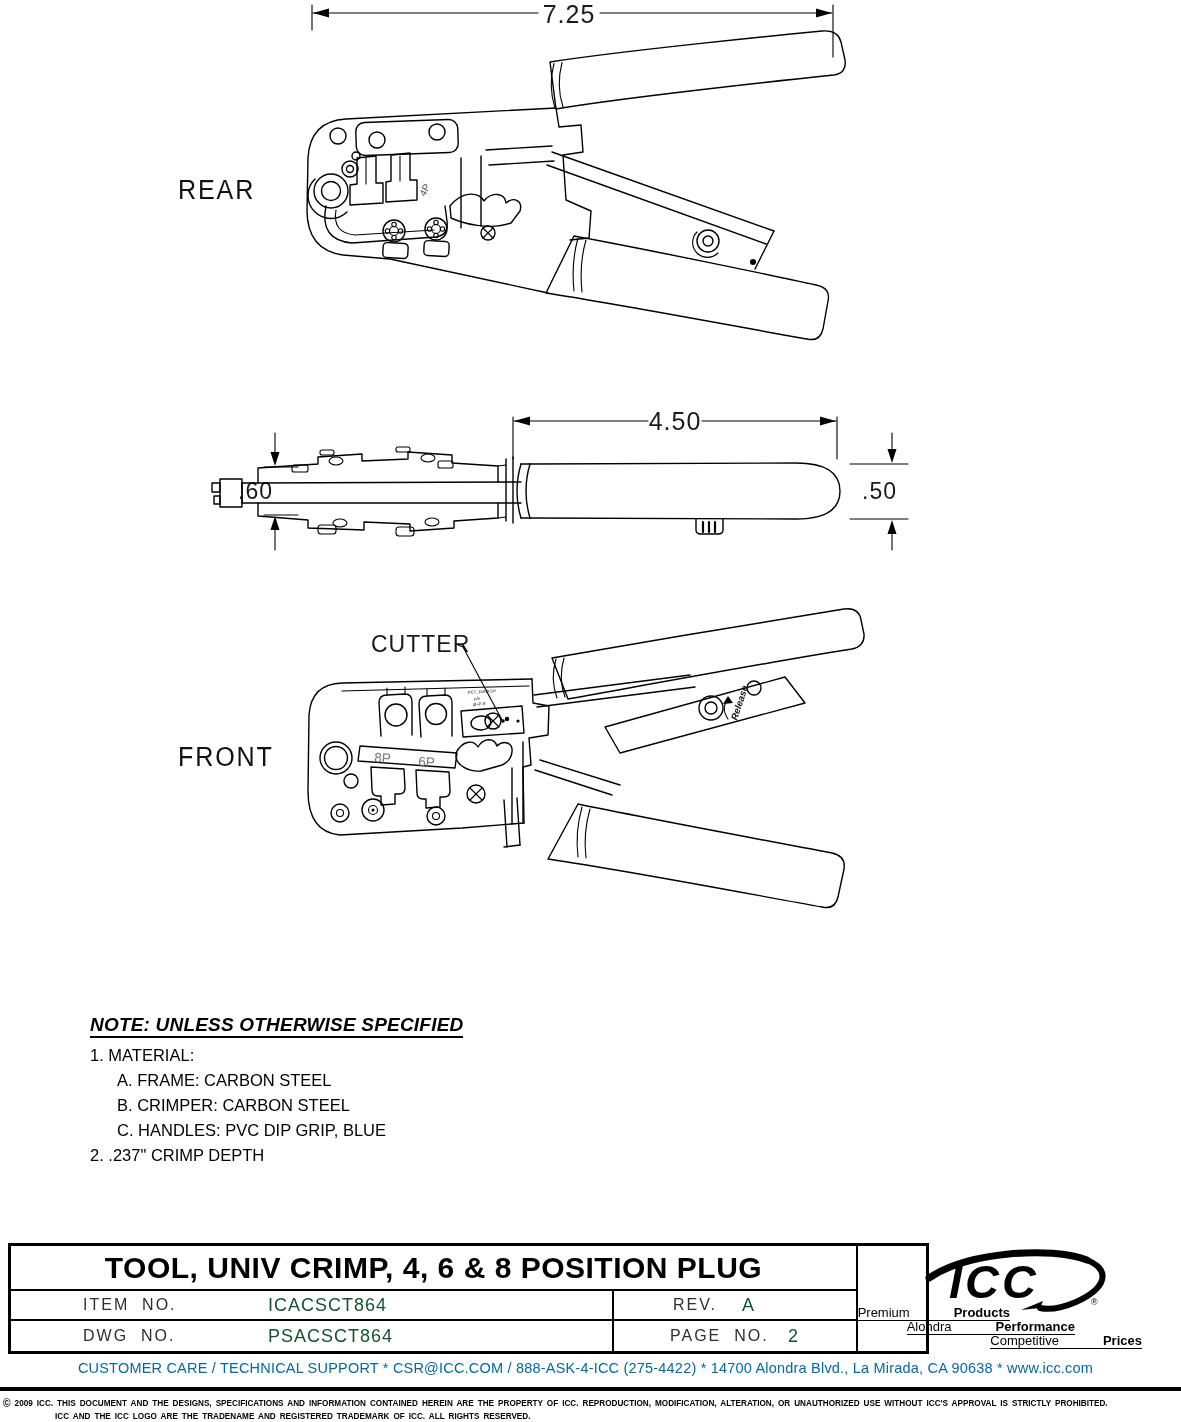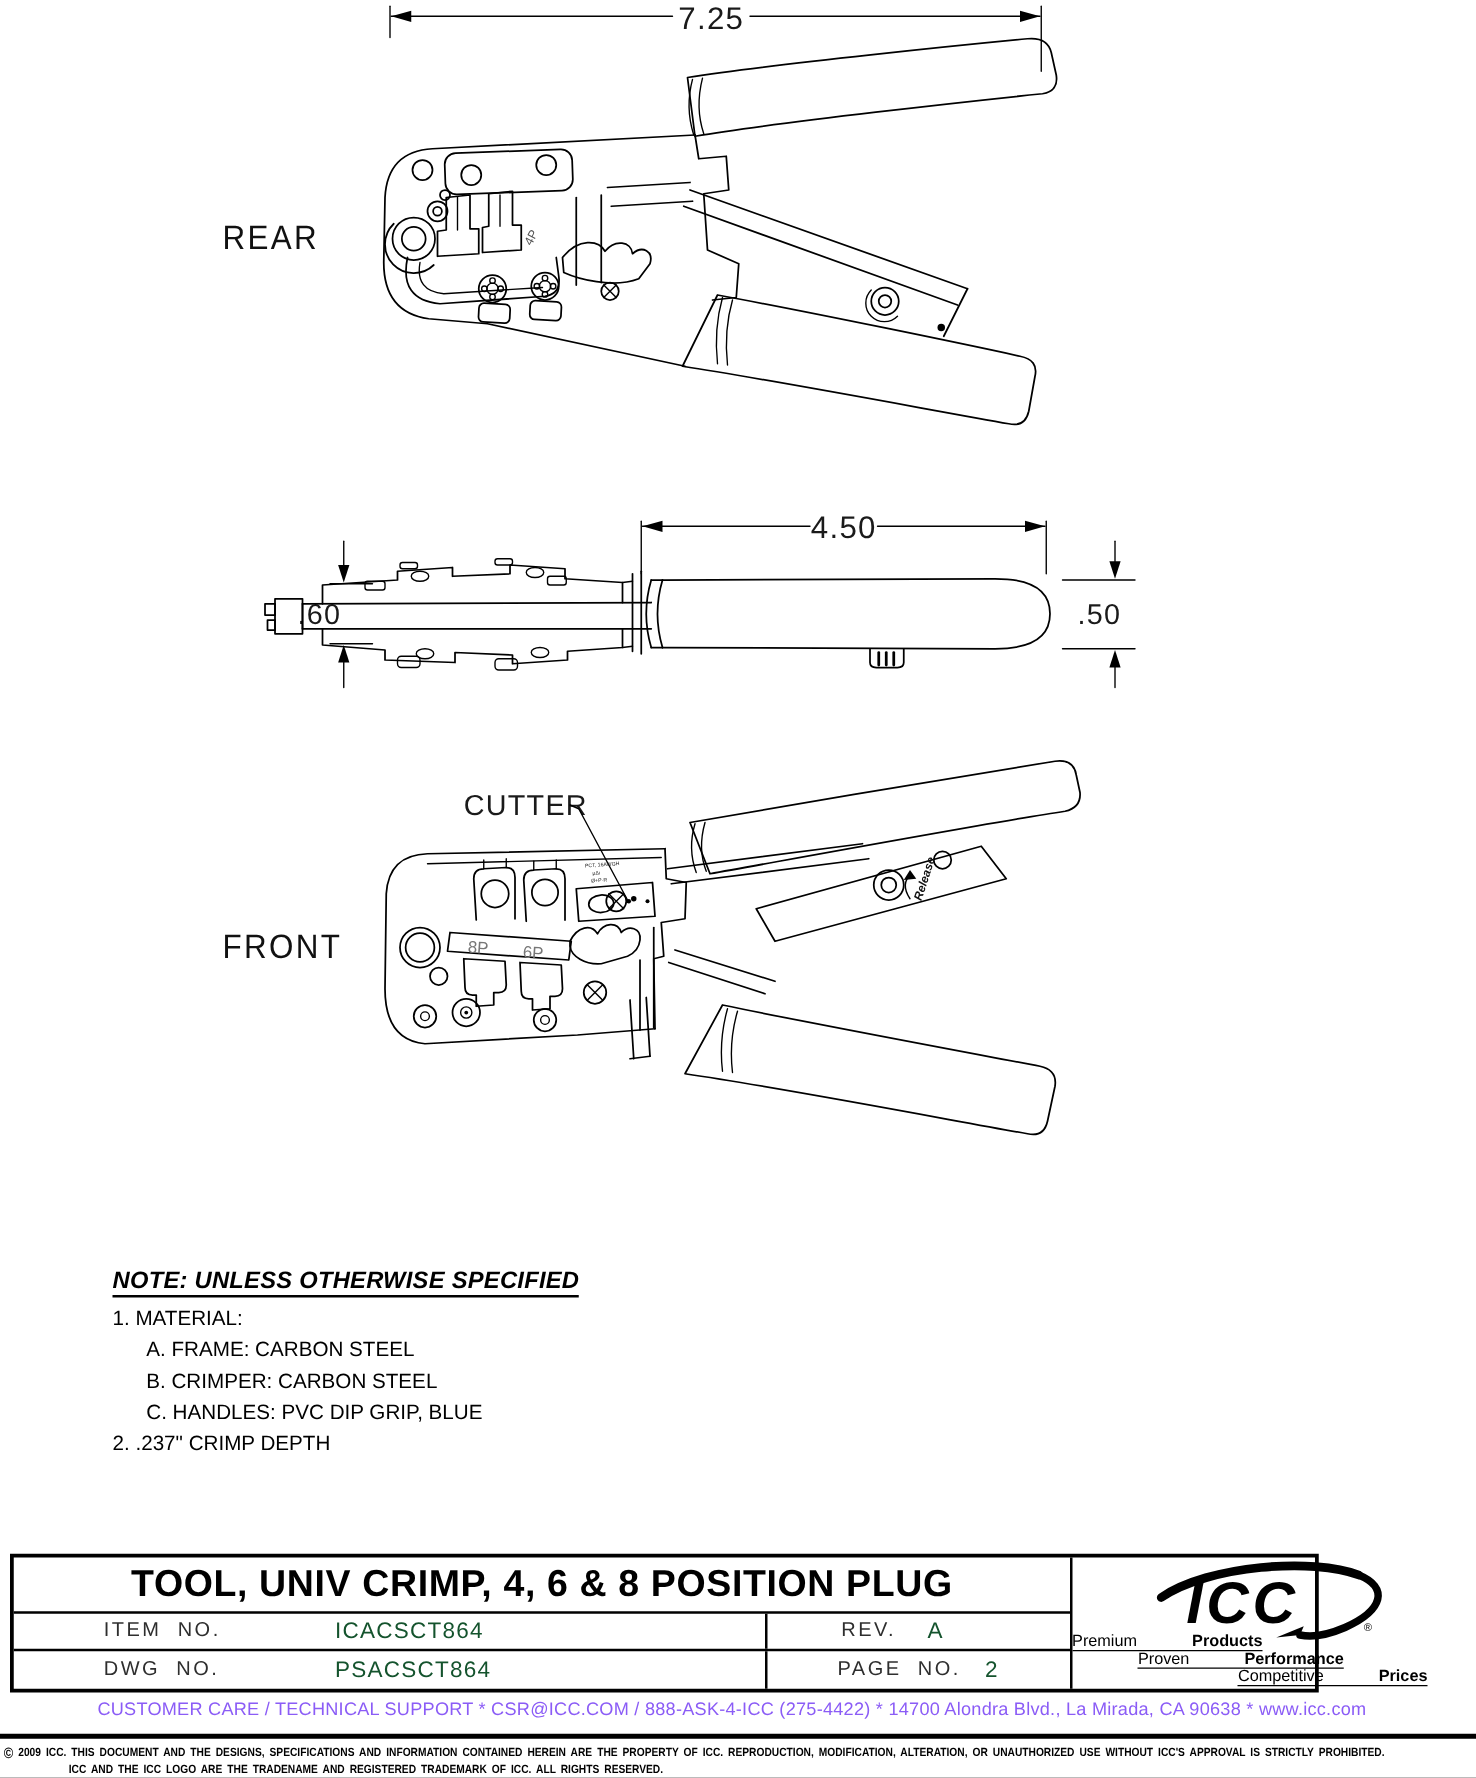--- a/index.html
+++ b/index.html
@@ -26,21 +26,21 @@
   .notes-heading{
     font-size:19px; font-weight:bold; font-style:italic;
     display:inline-block; border-bottom:2px solid #000; padding-bottom:0; letter-spacing:0.2px;
   }
   .note-line{font-size:16.5px; line-height:25px; white-space:pre;}
   .note-l0{margin-left:0;}
   .note-l1{margin-left:27px;}
   .notes-list{margin-top:5px;}
   
   .tblock{
-    left:8px; top:1243px; width:1047px; height:111px;
+    left:8px; top:1243px; width:921px; height:111px;
     border:3px solid #000; box-sizing:border-box;
   }
   .tb-left{
     position:absolute; left:0; top:0; width:845px; height:105px;
     border-right:2.5px solid #000; display:grid; grid-template-rows:45px 30px 30px; box-sizing:content-box;
   }
   .tb-title{
     border-bottom:2.5px solid #000; display:flex; align-items:center; justify-content:center;
     font-weight:bold; font-size:30px; letter-spacing:0.5px; white-space:nowrap;
   }
@@ -60,21 +60,21 @@
   .logo-box{position:absolute; left:848px; top:0; width:309px; height:105px;}
   .tagline{
     position:absolute; font-size:13px; white-space:nowrap;
     border-bottom:1.5px solid #000; padding-bottom:1px; line-height:13px;
   }
   .tagline .lt{font-weight:normal;}
   .tagline .bd{font-weight:bold;margin-left:44px;}
   
   .custcare{
     left:0; top:1360px; width:1171px; text-align:center;
-    font-size:14.5px; letter-spacing:0.2px; color:#8b5cf6; white-space:nowrap;
+    font-size:14.5px; letter-spacing:0.2px; color:#0369a1; white-space:nowrap;
   }
   .rule{left:0; top:1387px; width:1181px; height:3.5px; background:#000;}
   .copy1{left:3px; top:1392px; width:1178px; overflow:hidden; white-space:nowrap;}
   .copy2{left:55px; top:1405px; width:1120px; overflow:hidden; white-space:nowrap;}
   .copytext{
     display:inline-block; transform:scaleX(0.86); transform-origin:left top;
     font-size:9.5px; font-weight:bold; word-spacing:2px; white-space:nowrap; color:#000;
   }
   .copysym{font-size:12px; vertical-align:-1px; font-weight:bold;}
 </style>
@@ -358,21 +358,21 @@
         <path d="M 70,32 C 108,6 192,0 228,14" fill="none" stroke="#000" stroke-width="7" stroke-linecap="round"></path>
         <path d="M 228,14 C 252,24 248,42 217,56 C 203,62 190,64 181,62" fill="none" stroke="#000" stroke-width="6" stroke-linecap="round"></path>
         <polygon points="181,62 162,64 184,55" fill="#000"></polygon>
         <text x="90" y="52" font-size="47" font-style="italic" font-weight="bold" letter-spacing="3" fill="#000" style="font-family:'Liberation Sans',sans-serif">ICC</text>
         <text x="232" y="59" font-size="9" fill="#000" style="font-family:'Liberation Sans',sans-serif">®</text>
       </svg>
       <div class="tagline" style="top:60px; right:158px;">
         <span class="lt">Premium</span><span class="bd">Products</span>
       </div>
       <div class="tagline" style="top:74px; right:93px;">
-        <span class="lt">Proven</span><span class="bd">Performance</span>
+        <span class="lt">Alondra</span><span class="bd">Performance</span>
       </div>
       <div class="tagline" style="top:88px; right:26px;">
         <span class="lt">Competitive</span><span class="bd">Prices</span>
       </div>
     </div>
   </div>
 
   <div class="abs custcare">CUSTOMER CARE / TECHNICAL SUPPORT * CSR@ICC.COM / 888-ASK-4-ICC (275-4422) * 14700 Alondra Blvd., La Mirada, CA  90638 * www.icc.com</div>
 
   <div class="abs rule"></div>

